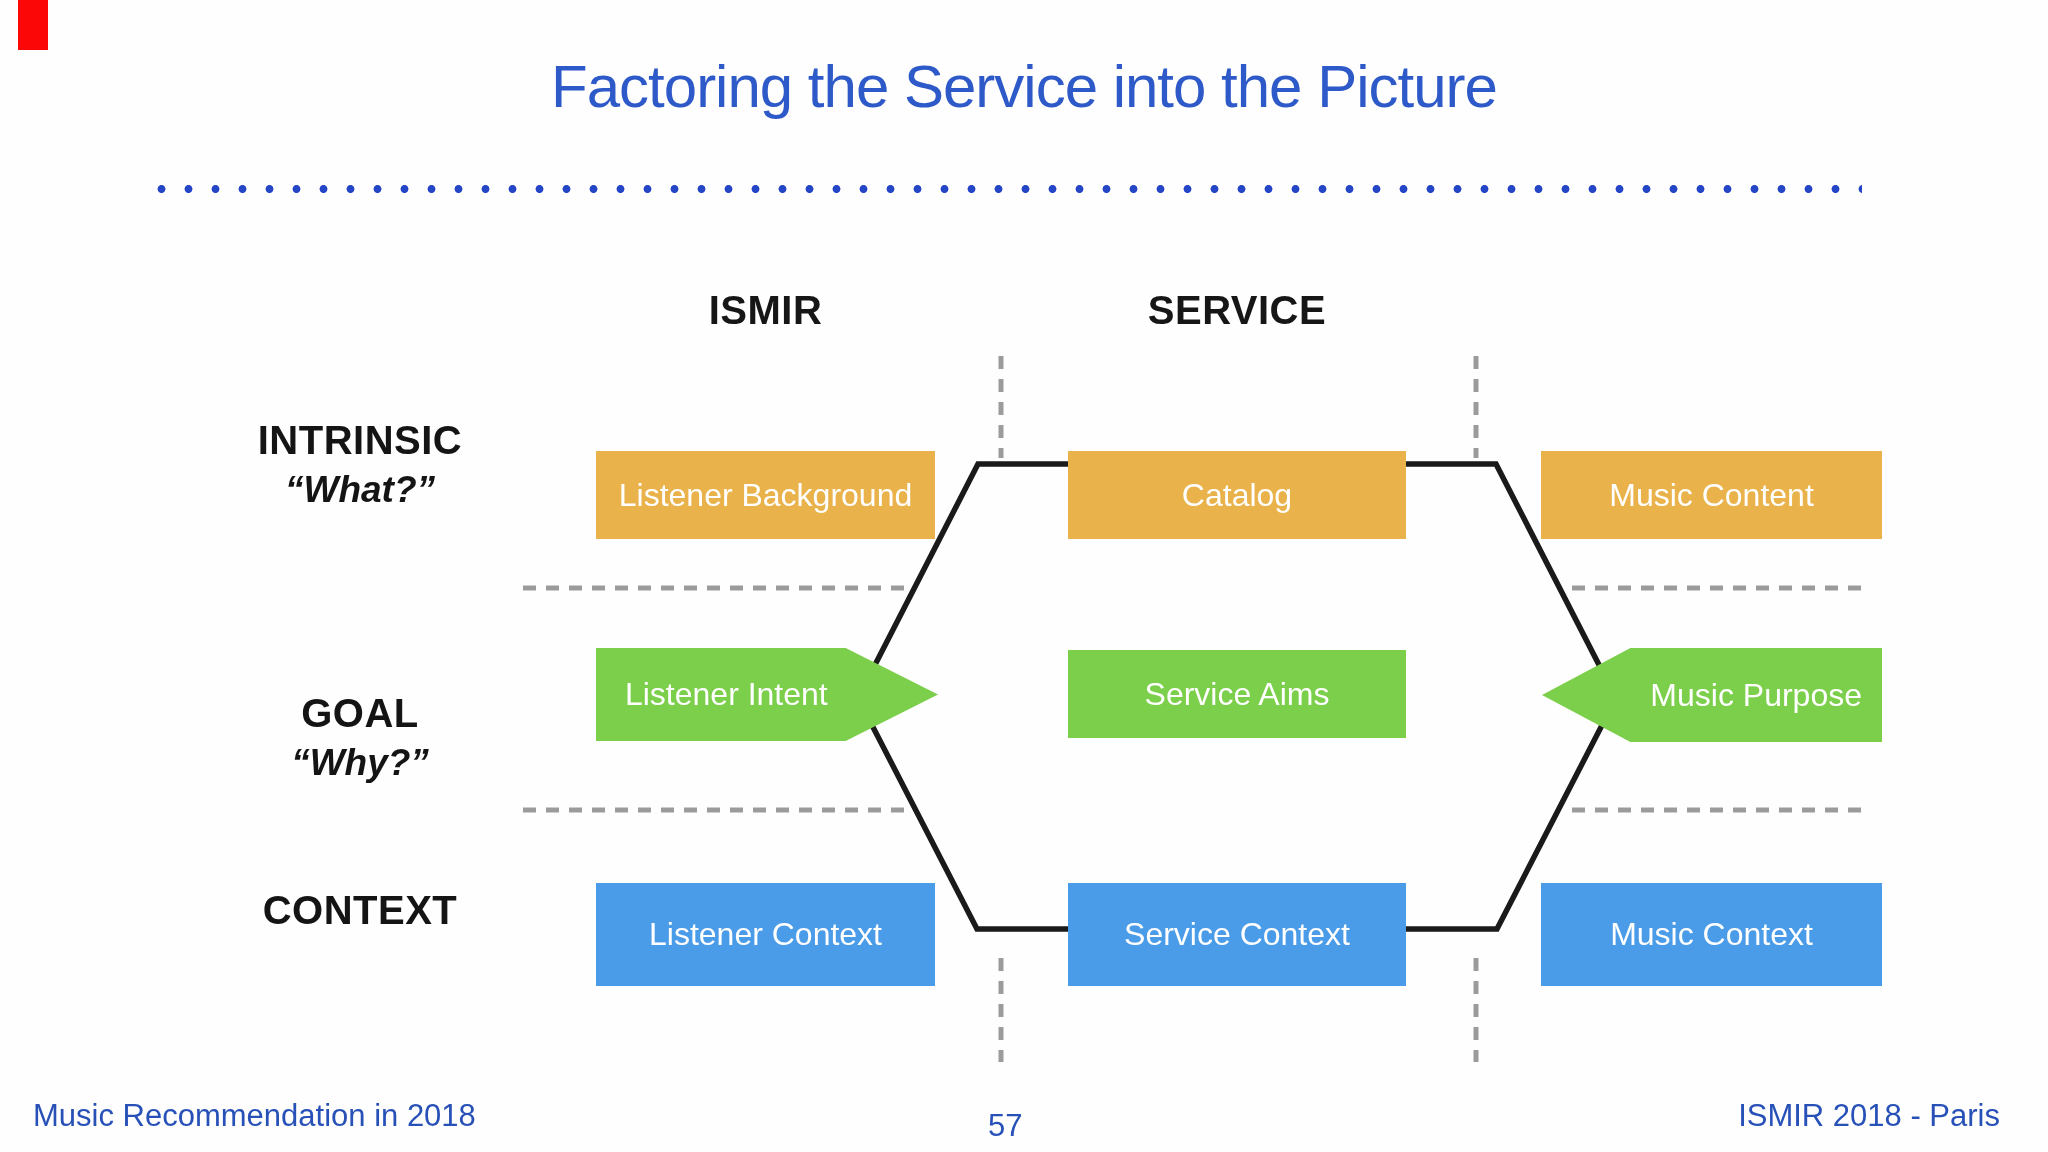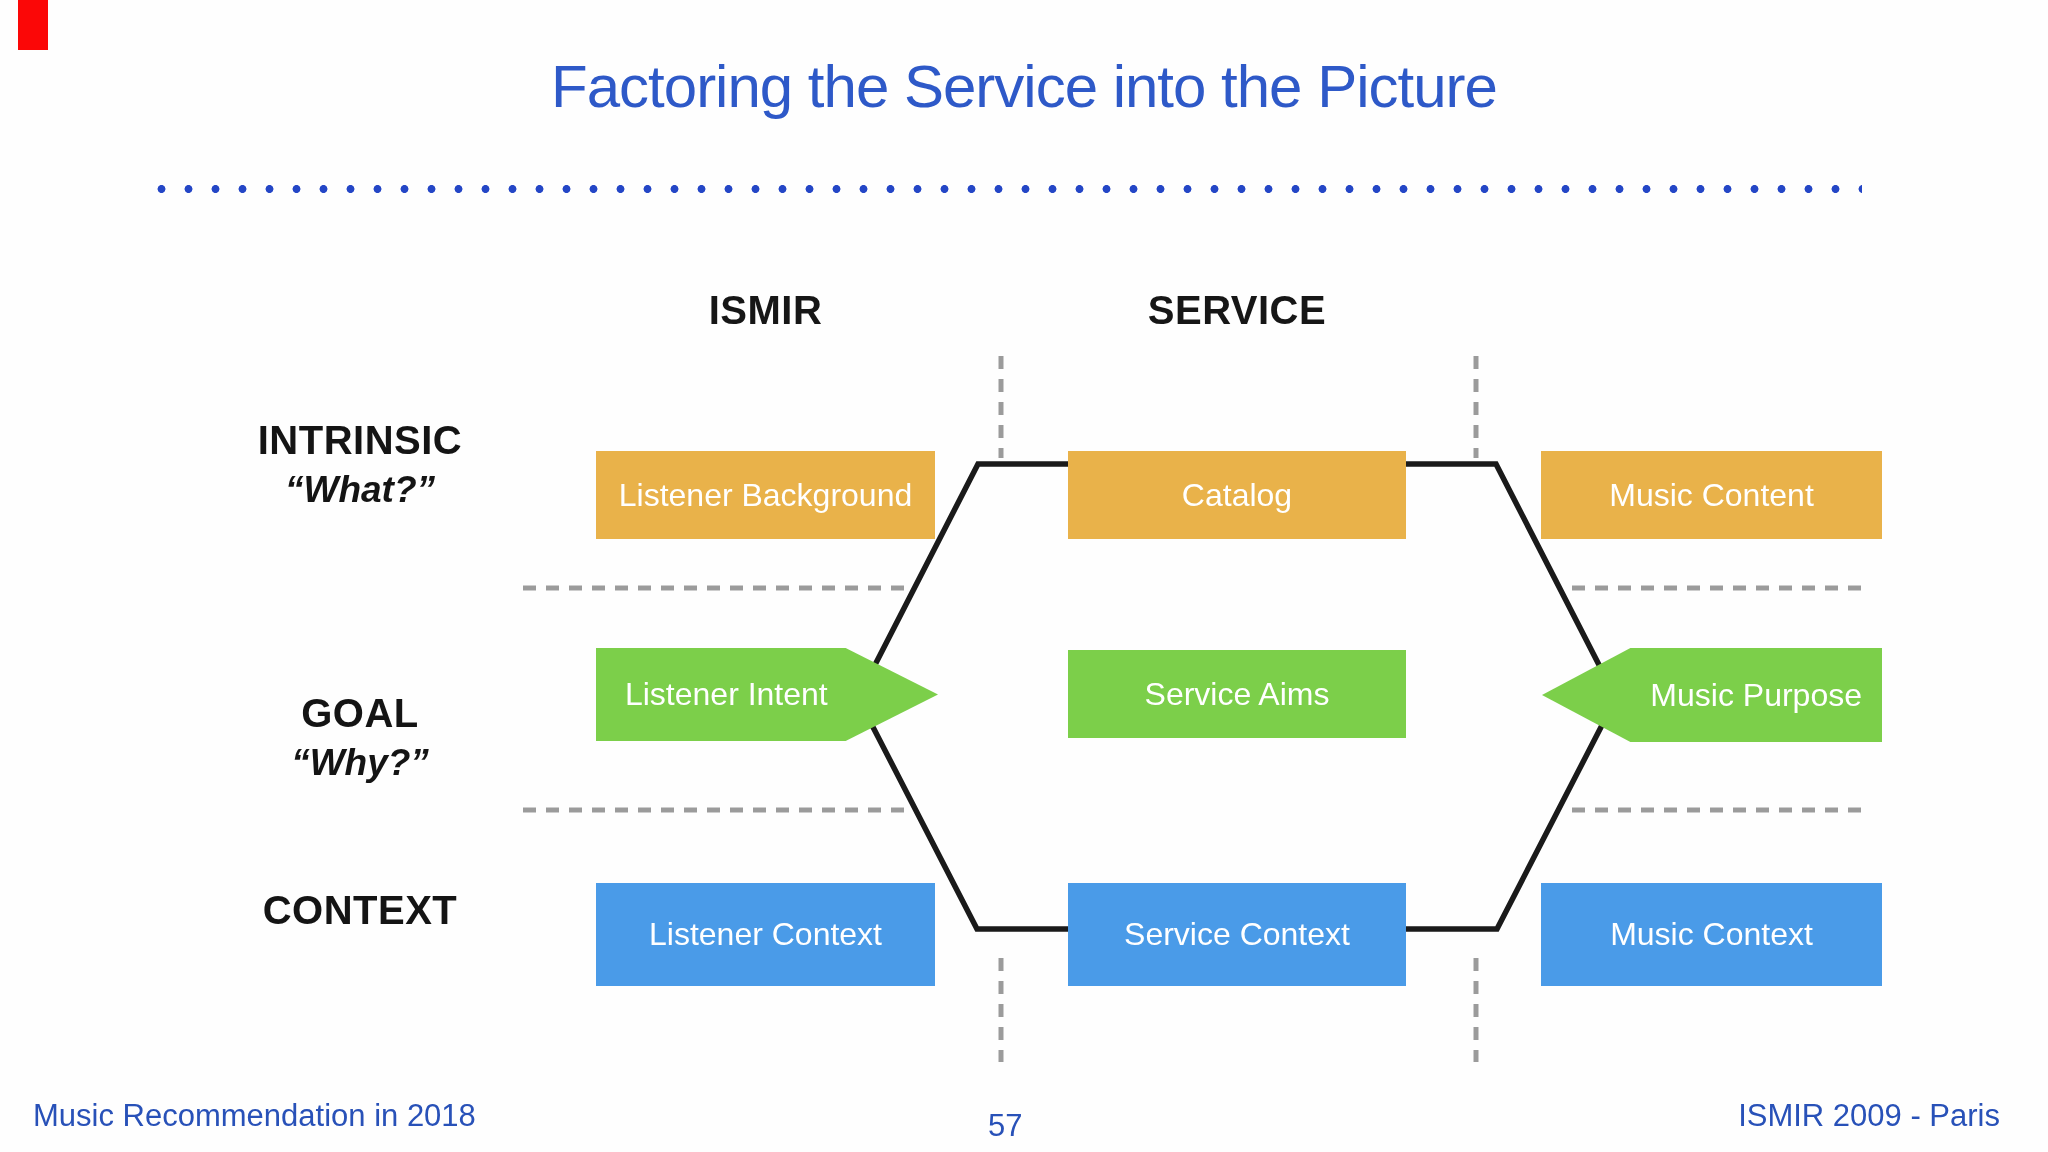--- a/index.html
+++ b/index.html
@@ -134,15 +134,15 @@
     </div>
   <div class="dbox blue b-r3 b-c2">
       <span>Service Context</span>
     </div>
   <div class="dbox blue b-r3 b-c3">
       <span>Music Context</span>
     </div>
 
   <div class="footer left">Music Recommendation in 2018</div>
   <div class="footer center">57</div>
-  <div class="footer right">ISMIR 2009 - Paris</div>
+  <div class="footer right">ISMIR 2018 - Paris</div>
 
 </div>
 
 </body></html>

